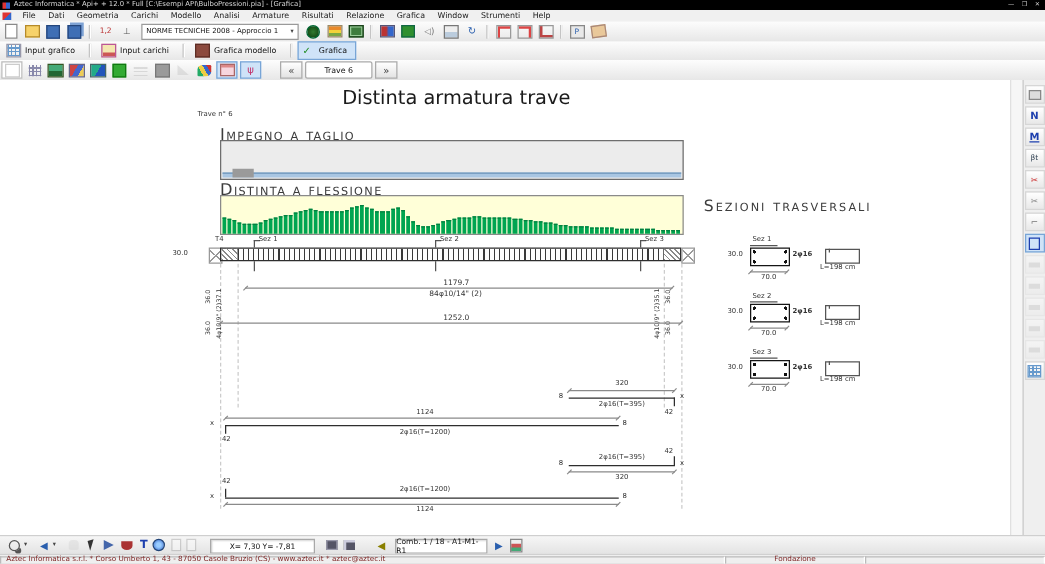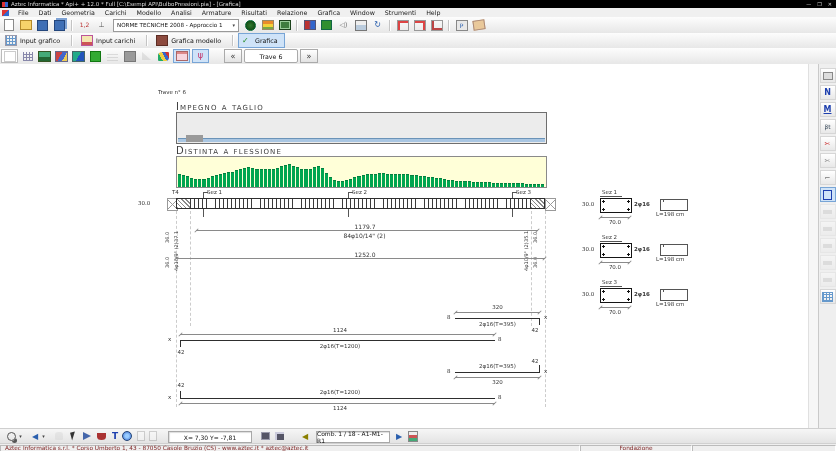--- a/index.html
+++ b/index.html
@@ -36,21 +36,21 @@
   .modebtn .mico{width:10px;height:9px;margin-right:3px;}
   .modebtn.active{background:#cfe3f8;border:1px solid #78a5d6;}
   .navbtn{width:16px;height:12px;border:1px solid #aaa;background:linear-gradient(#fff,#e3e3e3);
           display:flex;align-items:center;justify-content:center;font-size:8px;color:#333;}
   .travetab{min-width:52px;height:12px;background:#fff;border:1px solid #aaa;border-radius:2px;
             display:flex;align-items:center;justify-content:center;font-size:6.3px;color:#111;margin:0 2px;}
   
   #canvas{position:absolute;left:0;top:64px;width:808px;height:364px;background:#fff;}
   .cadtxt{position:absolute;font-size:5.5px;color:#333;white-space:nowrap;}
   .cadtxt.c{text-align:center;}
-  .cadhead{position:absolute;font-variant:small-caps;letter-spacing:1.1px;color:#3c3c3c;font-size:10px;white-space:nowrap;}
+  .cadhead{position:absolute;font-variant:small-caps;letter-spacing:1.1px;color:#3c3c3c;font-size:13px;white-space:nowrap;}
   .rot{position:absolute;font-size:5px;color:#333;white-space:nowrap;transform:rotate(-90deg);transform-origin:left bottom;}
   .dim{position:absolute;height:0;border-top:1px solid #8a8a8a;}
   .dim:before,.dim:after{content:"";position:absolute;width:5px;height:1px;background:#8a8a8a;top:-1px;transform:rotate(-45deg);}
   .dim:before{left:-2px;} .dim:after{right:-2px;}
   .vdash{position:absolute;width:0;border-left:1px dashed #cccccc;}
   .bar{position:absolute;height:0;border-top:1.3px solid #2e2e2e;}
   .hookd{position:absolute;width:0;border-left:1.3px solid #2e2e2e;}
   .secmark{position:absolute;width:1px;background:#555;height:25px;}
   .secmark:before{content:"";position:absolute;left:0;top:0;width:5px;height:1px;background:#555;}
   .srect{position:absolute;width:30px;height:13px;border:1.6px solid #151515;background:#fff;
@@ -244,20 +244,21 @@
     <div class="travetab">
         <span>Trave 6</span>
       </div>
     <div class="navbtn">
         <span>»</span>
       </div>
   </div>
 
   <div id="canvas">
 
+    <div class="cadtxt c" style="left:220px;top:5px;width:290px;font-size:15.5px;color:#1b1b1b;">Distinta armatura trave</div>
     <div class="cadtxt" style="left:158px;top:25px;">Trave n° 6</div>
 
     <div class="cadhead" style="left:176px;top:37px;">Impegno a taglio</div>
     <div style="position:absolute;left:176px;top:48px;width:369px;height:30px;background:#ececec;border:1px solid #6e6e6e;">
       <div style="position: absolute; left: 1px; right: 1px; bottom: 1px; background: rgb(169, 198, 226); border-top: 1px solid rgb(107, 147, 184); height: 11%;"></div>
       <div style="position: absolute; bottom: 1px; background: rgb(154, 154, 154); left: 2.5%; width: 4.5%; height: 22%;"></div>
     </div>
 
     <div class="cadhead" style="left:176px;top:81px;">Distinta a flessione</div>
     <div style="position:absolute;left:176px;top:92px;width:369px;height:30px;background:#ffffd8;border:1px solid #8a8a8a;">
@@ -423,20 +424,21 @@
 
     <div class="cadtxt c" style="left:174px;top:318px;width:14px;">42</div>
     <div class="cadtxt c" style="left:300px;top:325px;width:80px;">2φ16(T=1200)</div>
     <div class="cadtxt" style="left:168px;top:330px;">x</div>
     <div class="hookd" style="left:180px;top:327px;height:7px;"></div>
     <div class="bar" style="left:180px;top:334px;width:315px;"></div>
     <div class="cadtxt" style="left:498px;top:330px;">8</div>
     <div class="dim" style="left:180px;top:339px;width:315px;"></div>
     <div class="cadtxt c" style="left:300px;top:341px;width:80px;">1124</div>
 
+    <div class="cadhead" style="left:563px;top:93px;font-size:12.5px;letter-spacing:1.6px;">Sezioni trasversali</div>
 
     <div class="cadtxt" style="left:582px;top:137px;">30.0</div>
     <div class="cadtxt" style="left:602px;top:125px;">Sez 1</div>
     <div style="position:absolute;left:600px;top:132px;width:22px;height:1px;background:#555;"></div>
     <div class="srect" style="left:600px;top:134px;"></div>
     <div class="cadtxt" style="left:634px;top:137px;font-weight:bold;">2φ16</div>
     <div class="dim" style="left:600px;top:153px;width:30px;"></div>
     <div class="cadtxt c" style="left:600px;top:155px;width:30px;">70.0</div>
     <div class="stirr" style="left:660px;top:135px;"></div>
     <div class="cadtxt" style="left:656px;top:147px;">L=198 cm</div>

